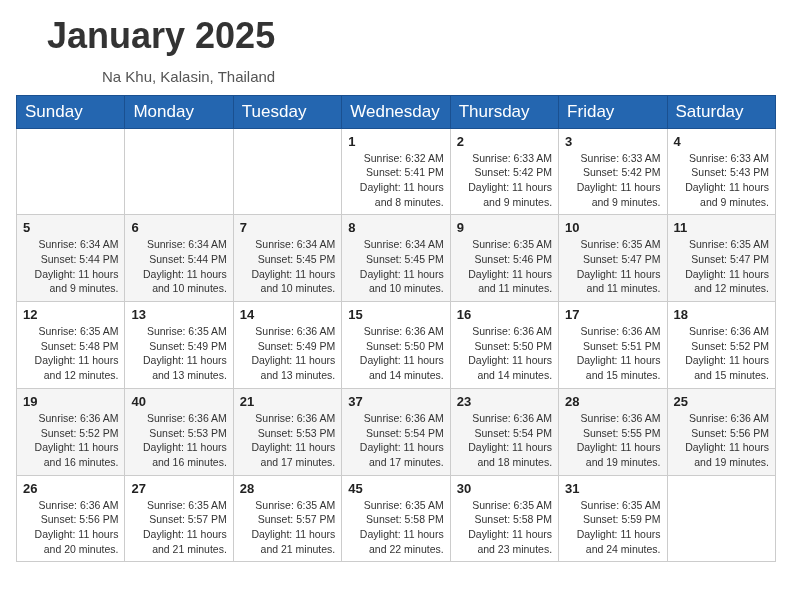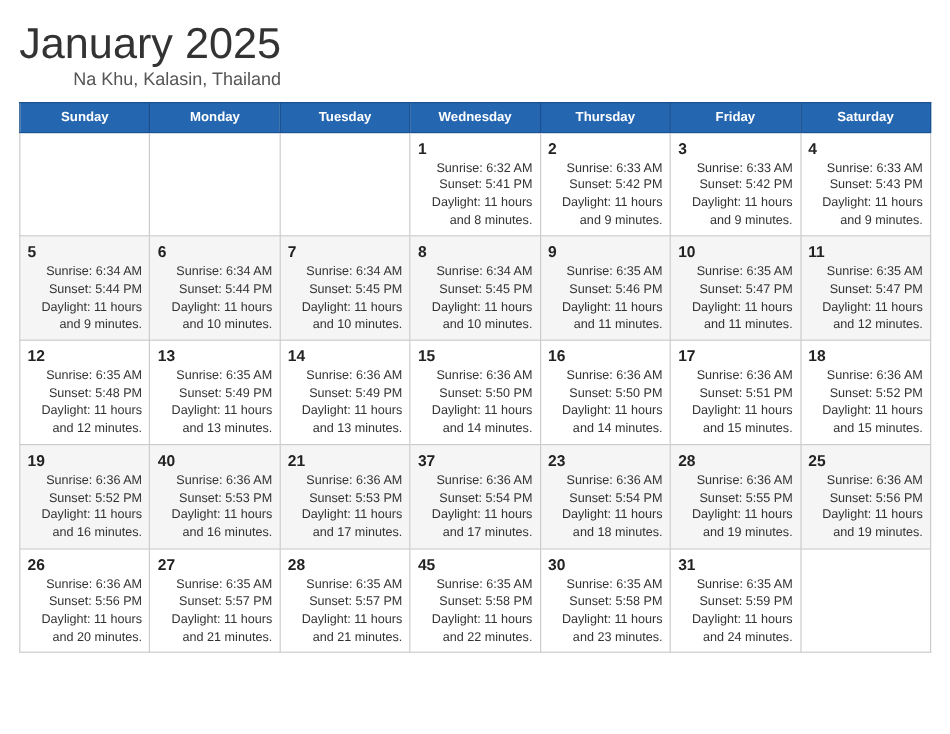--- a/index.html
+++ b/index.html
@@ -30,41 +30,42 @@
     .logo-blue { color: #1a6faf; }
     .logo-icon {
       width: 28px;
       height: 28px;
     }
     .title-block {
       text-align: right;
     }
     .month-title {
       font-size: 36px;
-      font-weight: normal;
+      font-weight: bold;
       color: #333;
       line-height: 1.1;
+      margin-left: 31px;
     }
     .location {
       font-size: 15px;
       color: #555;
-      margin-top: 2px;
+      margin-top: 12px;
     }
     .calendar {
       width: 100%;
       border-collapse: collapse;
       border: 1px solid #ccc;
     }
     .calendar th {
       background-color: #2466b0;
       color: #fff;
-      text-align: center;
+      text-align: left;
       padding: 6px 8px;
-      font-size: 11px;
-      font-weight: bold;
+      font-size: 17px;
+      font-weight: normal;
       border: 1px solid #1a5090;
     }
     .calendar td {
       vertical-align: top;
       padding: 5px 6px;
       border: 1px solid #ccc;
       width: 108px;
       min-height: 90px;
       font-size: 11px;
       color: #333;

